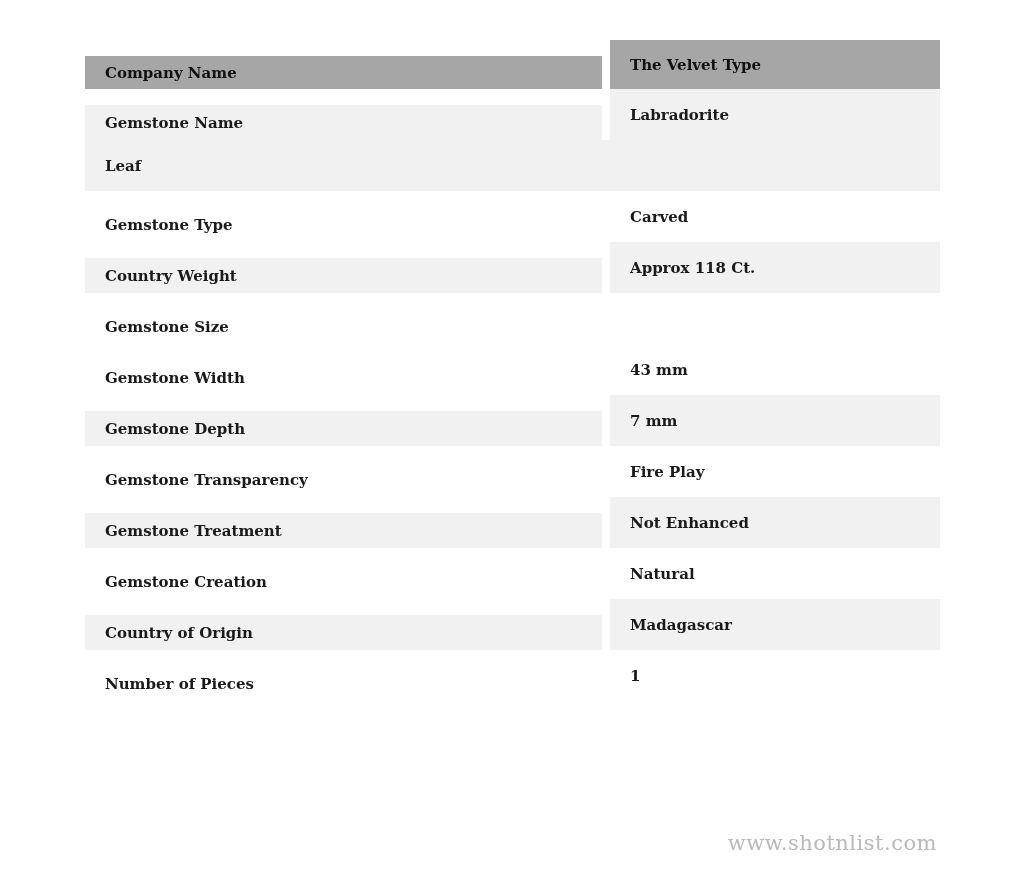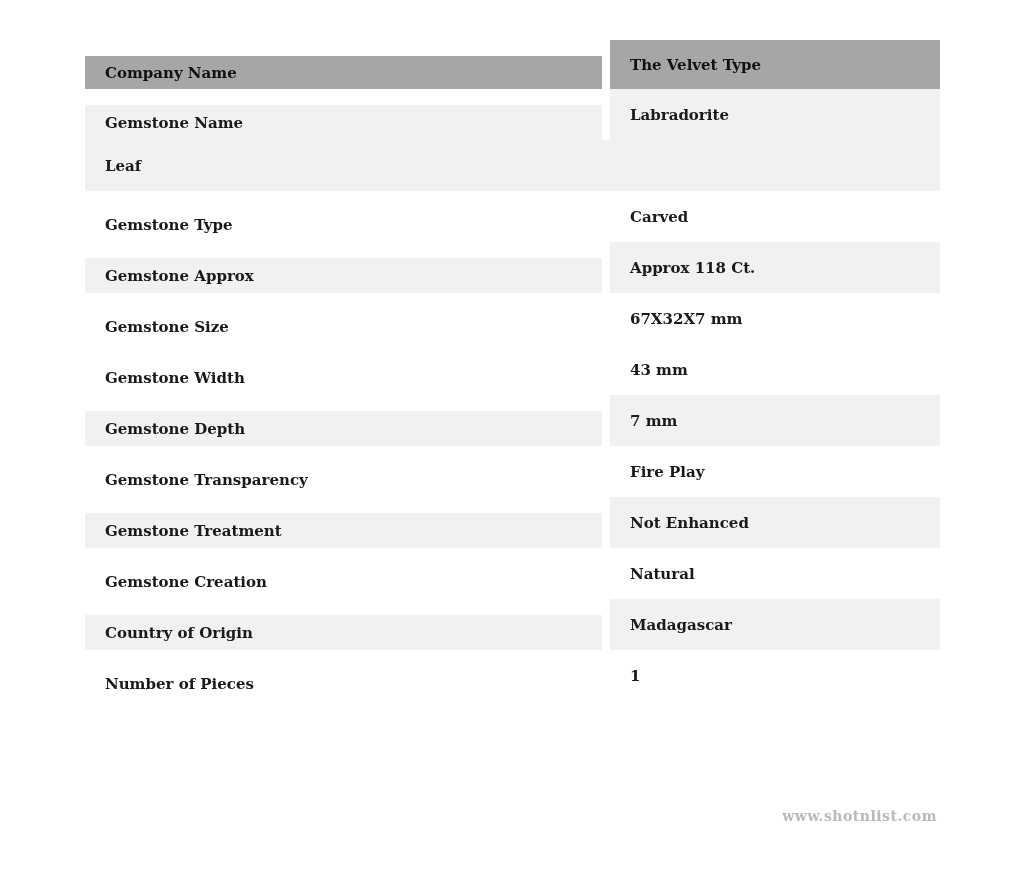--- a/index.html
+++ b/index.html
@@ -32,23 +32,23 @@
     padding-left: 20px;
     background: transparent;
   }
   .label-cell { width: 517px; flex: 0 0 517px; margin-top: 16px; }
   .value-cell { flex: 1; }
   .header-row .cell { background: #a6a6a6; color: #111111; }
   .row.alt .cell { background: #f1f1f2; }
   .watermark {
     position: absolute;
     right: 87px;
-    top: 808px;
-    font-size: 14px;
-    font-weight: bold;
+    top: 831px;
+    font-size: 21px;
+    font-weight: normal;
     color: #b9b9b9;
     letter-spacing: 0.5px;
   }
 </style>
 </head>
 <body>
 
 <div class="spec-table">
 
   <div class="row header-row">
@@ -65,27 +65,26 @@
   <div class="row alt">
     <div class="cell value-cell">Leaf</div>
   </div>
 
   <div class="row">
     <div class="cell label-cell">Gemstone Type</div>
     <div class="cell value-cell">Carved</div>
   </div>
 
   <div class="row alt">
-    <div class="cell label-cell">Gemstone Approx</div>
+    <div class="cell label-cell">Country Weight</div>
     <div class="cell value-cell">Approx 118 Ct.</div>
   </div>
 
   <div class="row">
     <div class="cell label-cell">Gemstone Size</div>
-    <div class="cell value-cell">67X32X7 mm</div>
   </div>
 
 
   <div class="row">
     <div class="cell label-cell">Gemstone Width</div>
     <div class="cell value-cell">43 mm</div>
   </div>
 
   <div class="row alt">
     <div class="cell label-cell">Gemstone Depth</div>

